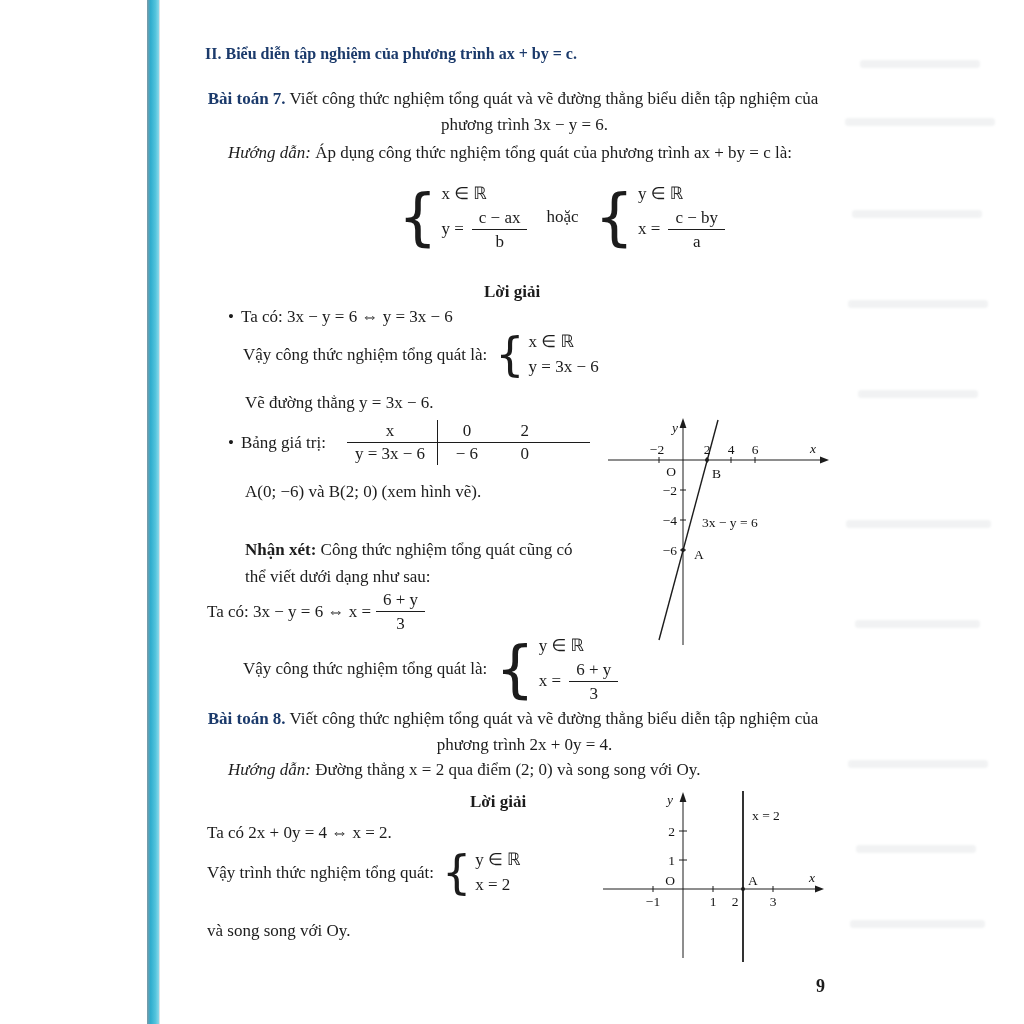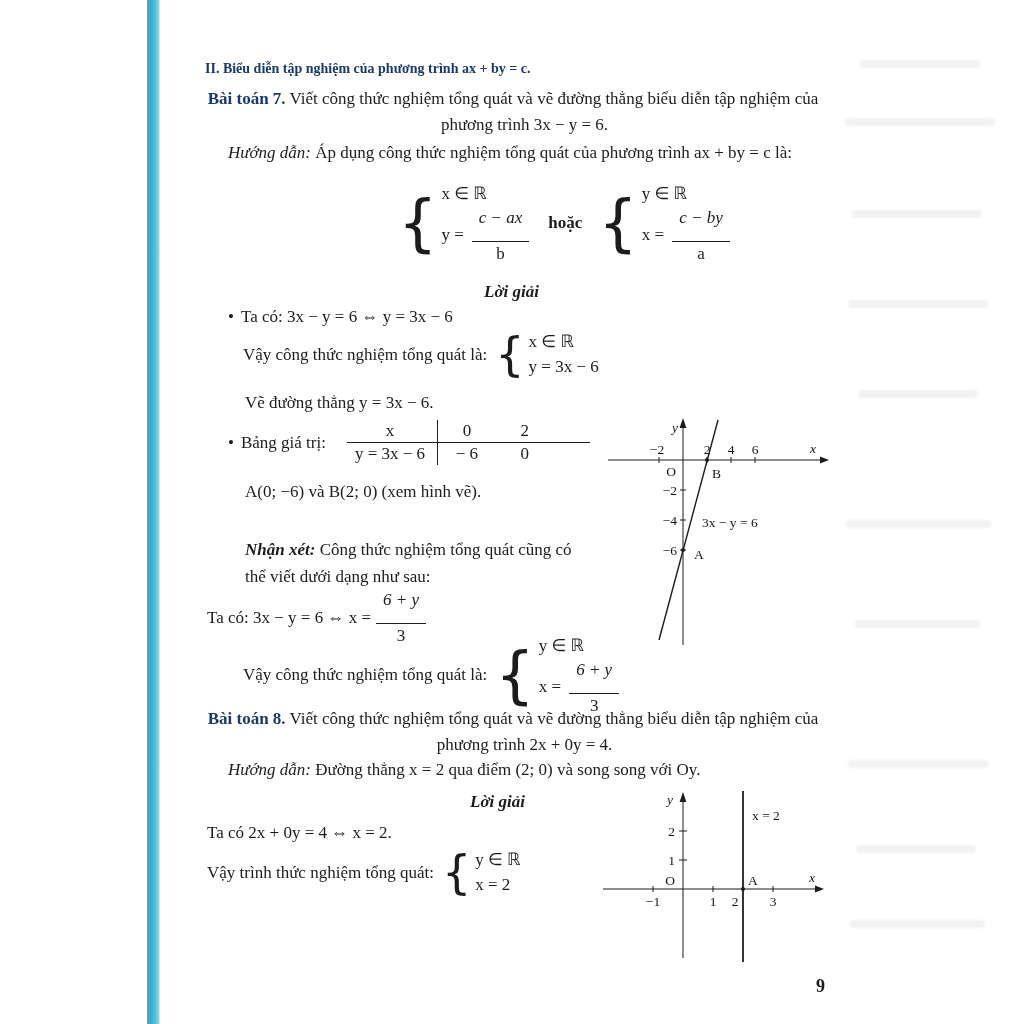--- a/index.html
+++ b/index.html
@@ -7,25 +7,25 @@
   body {
     position:relative; background:#ffffff;
     font-family:"Liberation Serif", serif;
     font-size:17px; color:#1c1c1c; overflow:hidden;
   }
   .abs { position:absolute; }
   .hang { padding-left:23px; text-indent:-23px; line-height:1.55;text-align:center; }
   .indent { text-indent:23px; line-height:1.55; }
   .b { font-weight:bold; }
   .i { font-style:italic; }
-  .bi { font-weight:bold; font-style:italic; }
+  .bi { font-weight:bold; }
   .navy { color:#1b3a6b; }
   .row { display:flex; align-items:center; }
   .frac { display:inline-flex; flex-direction:column; align-items:center; vertical-align:middle; margin:0 3px; line-height:1.25; }
-  .frac .num { padding:0 7px 13px; border-bottom:1.3px solid #1c1c1c;font-style:italic; }
+  .frac .num { padding:0 7px 1px; border-bottom:1.3px solid #1c1c1c; }
   .frac .den { padding-top:1px; }
   .sys { display:inline-flex; align-items:center; }
   .sys .lines { display:flex; flex-direction:column; justify-content:flex-end; line-height:1.45; }
   .brace { font-family:"DejaVu Sans", sans-serif; line-height:0.9; margin-right:4px; color:#1c1c1c; }
   .brace2 { font-size:46px; }
   .brace3 { font-size:62px; }
   .strip {
     position:absolute; left:147px; top:0; width:13px; height:1024px;
     background:linear-gradient(90deg,#7e98a4 0%, #2fadce 30%, #52c3dc 70%, #8ad8ea 100%);
     border-right:1px solid #d9e2e6;
@@ -50,21 +50,21 @@
 <div class="bleed" style="left:845px;top:118px;width:150px;height:8px;"></div>
 <div class="bleed" style="left:852px;top:210px;width:130px;height:8px;"></div>
 <div class="bleed" style="left:848px;top:300px;width:140px;height:8px;"></div>
 <div class="bleed" style="left:858px;top:390px;width:120px;height:8px;"></div>
 <div class="bleed" style="left:846px;top:520px;width:145px;height:8px;"></div>
 <div class="bleed" style="left:855px;top:620px;width:125px;height:8px;"></div>
 <div class="bleed" style="left:848px;top:760px;width:140px;height:8px;"></div>
 <div class="bleed" style="left:856px;top:845px;width:120px;height:8px;"></div>
 <div class="bleed" style="left:850px;top:920px;width:135px;height:8px;"></div>
 
-<div class="abs b navy" style="left:205px; top:61px; font-size:14px;">II. Biểu diễn tập nghiệm của phương trình ax + by = c.</div>
+<div class="abs b navy" style="left:205px; top:45px; font-size:16px;">II. Biểu diễn tập nghiệm của phương trình ax + by = c.</div>
 
 <p class="abs hang" style="left:205px; top:86px; width:616px;">
   <span class="b navy">Bài toán 7.</span>
   <span>Viết công thức nghiệm tổng quát và vẽ đường thẳng biểu diễn tập nghiệm của phương trình 3x − y = 6.</span>
 </p>
 
 <p class="abs indent" style="left:205px; top:140px; width:616px;">
   <span class="i">Hướng dẫn:</span>
   <span>Áp dụng công thức nghiệm tổng quát của phương trình ax + by = c là:</span>
 </p>
@@ -76,21 +76,21 @@
       <span>x ∈ ℝ</span>
       <span class="row" style="gap:5px;">
         <span>y =</span>
         <span class="frac">
           <span class="num">c − ax</span>
           <span class="den">b</span>
         </span>
       </span>
     </span>
   </span>
-  <span style="margin:0 16px;font-weight:bold;">hoặc</span>
+  <span style="margin:0 16px;">hoặc</span>
   <span class="sys">
     <span class="brace brace3">{</span>
     <span class="lines">
       <span>y ∈ ℝ</span>
       <span class="row" style="gap:5px;">
         <span>x =</span>
         <span class="frac">
           <span class="num">c − by</span>
           <span class="den">a</span>
         </span>
@@ -229,20 +229,21 @@
   <span class="sys">
     <span class="brace brace2">{</span>
     <span class="lines">
       <span>y ∈ ℝ</span>
       <span>x = 2</span>
     </span>
   </span>
 </div>
 
 <div class="abs" style="left:207px; top:917px; width:350px; line-height:1.6;">
+  <div>và song song với Oy.</div>
 </div>
 
 <svg class="abs" style="left:595px; top:786px;" width="238" height="185" viewBox="0 0 238 185">
 
   <line x1="8" y1="103" x2="221" y2="103" stroke-width="1"></line>
   <polygon points="229,103 220,99.6 220,106.4" fill="#1c1c1c"></polygon>
 
   <line x1="88" y1="14" x2="88" y2="172" stroke-width="1"></line>
   <polygon points="88,6 84.6,16 91.4,16" fill="#1c1c1c"></polygon>
 

